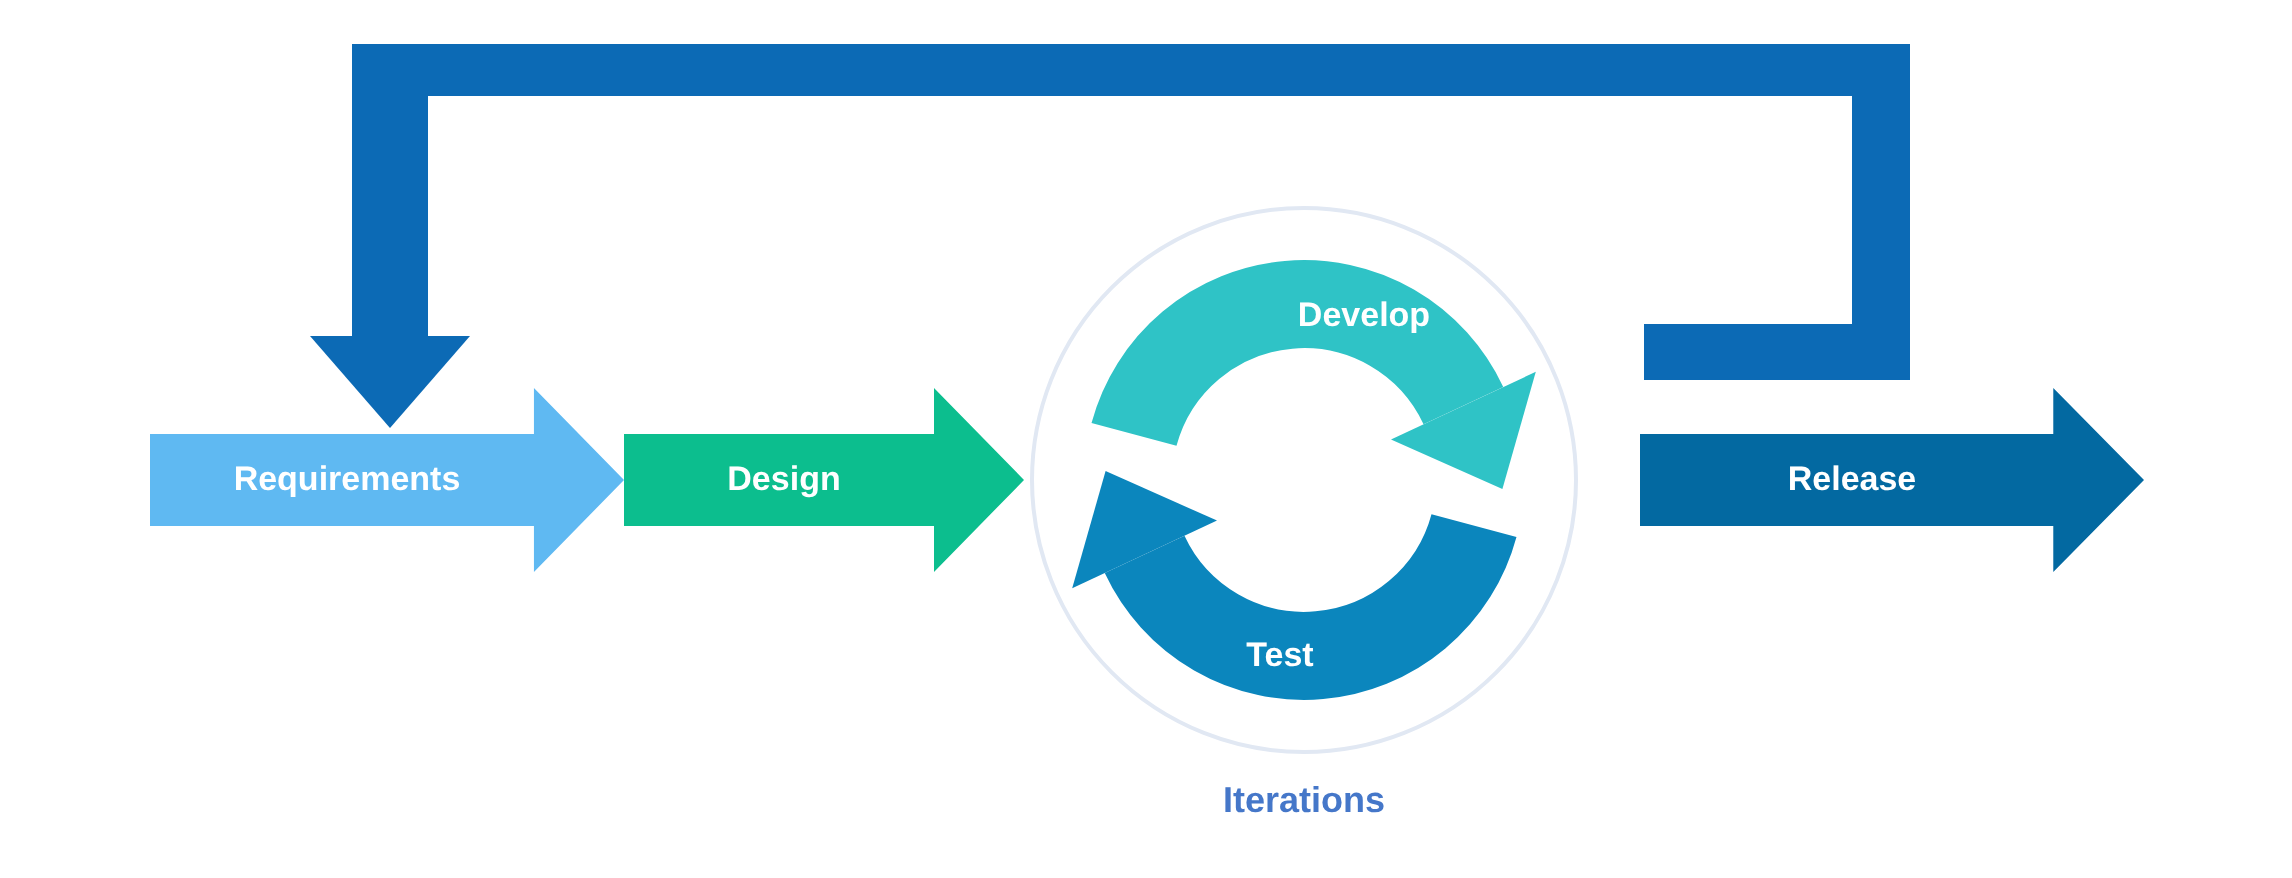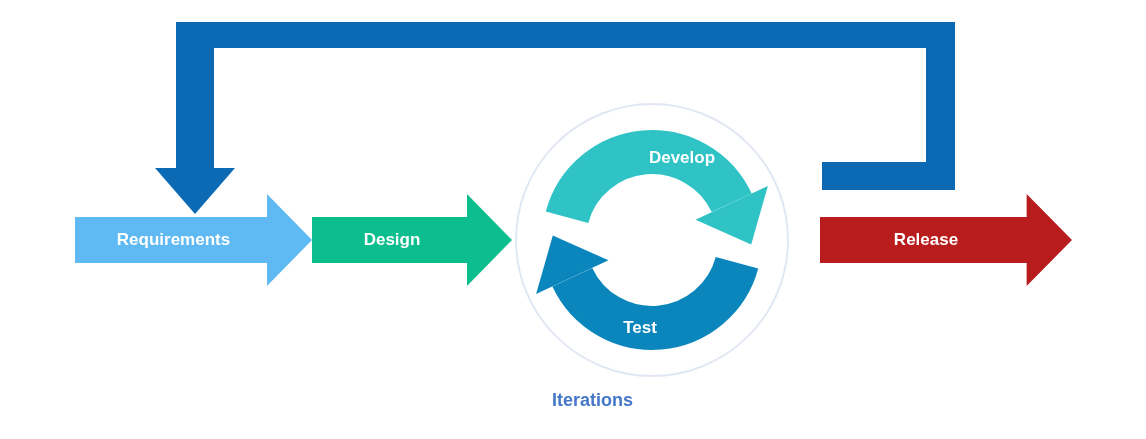--- a/index.html
+++ b/index.html
@@ -73,35 +73,36 @@
   }
   .step-design {
     left: 312px;
     width: 200px;
     background: #0cbe8e;
     clip-path: polygon(0 25%, 77.5% 25%, 77.5% 0, 100% 50%, 77.5% 100%, 77.5% 75%, 0 75%);
   }
   .step-release {
     left: 820px;
     width: 252px;
-    background: #b91c1c;
+    background: #0369a1;
     clip-path: polygon(0 25%, 82% 25%, 82% 0, 100% 50%, 82% 100%, 82% 75%, 0 75%);
   }
 
   
   .cycle-svg {
     position: absolute;
     left: 512px;
     top: 100px;
   }
   .iterations-caption {
     position: absolute;
     left: 552px;
     top: 390px;
     width: 200px;
+    text-align: center;
     color: #4577c9;
     font-size: 18px;
     font-weight: bold;
   }
   .svg-label {
     font-family: "Liberation Sans", sans-serif;
     font-weight: bold;
     font-size: 17px;
     fill: #ffffff;
   }

